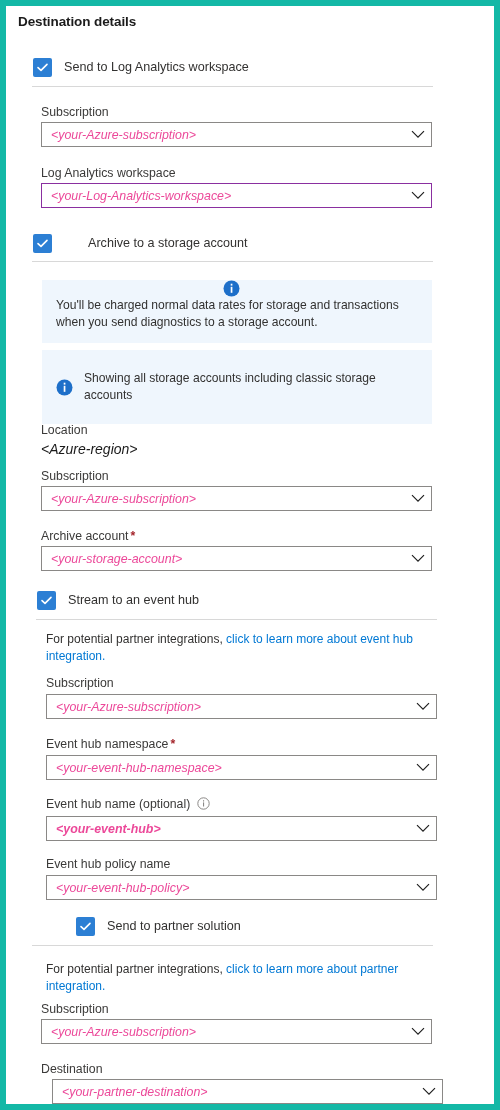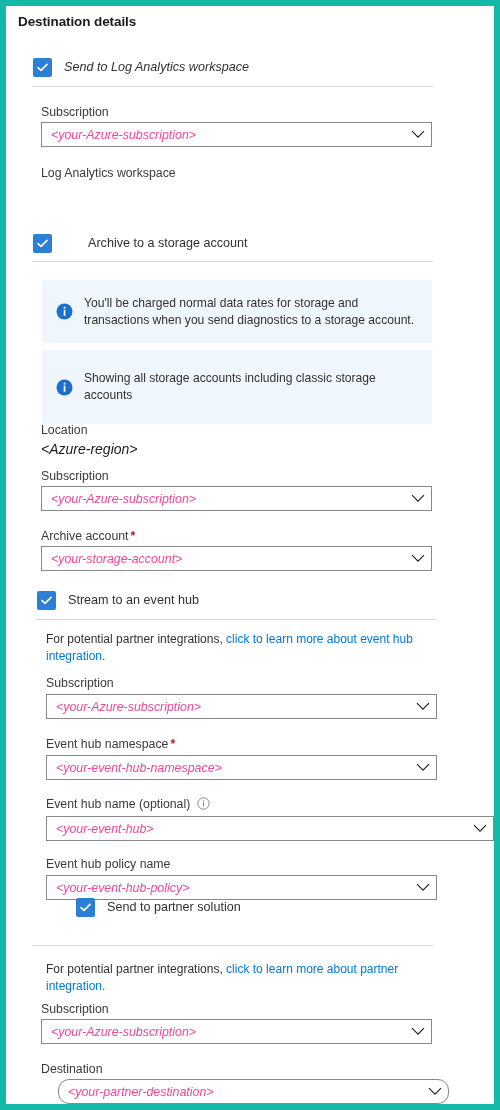--- a/index.html
+++ b/index.html
@@ -142,21 +142,21 @@
     text-decoration: none;
   }
 </style>
 </head>
 <body>
 
 <div id="page">
 
   <div class="page-title">Destination details</div>
 
-  <div class="cb-row" style="left:27px; top:50px;font-style:italic;">
+  <div class="cb-row" style="left:27px; top:50px;">
     <span class="cb-box">
       <svg width="13" height="13" viewBox="0 0 13 13">
           <path d="M2 6.6 L5 9.4 L11 3.4" fill="none" stroke="#ffffff" stroke-width="1.6" stroke-linecap="round" stroke-linejoin="round"></path>
         </svg>
     </span>
     <span class="cb-label">Send to Log Analytics workspace</span>
   </div>
   <div class="sep" style="left:26px; top:80px; width:401px;"></div>
 
   <div class="field-label" style="left:35px; top:99px;">
@@ -164,33 +164,39 @@
   </div>
   <div class="dd" style="left:35px; top:116px; width:391px;">
     <span class="dd-text">&lt;your-Azure-subscription&gt;</span>
     <svg class="dd-caret" width="14" height="9" viewBox="0 0 14 9">
         <path d="M1 1.2 L7 7.2 L13 1.2" fill="none" stroke="#1f1f1f" stroke-width="1.15"></path>
       </svg>
   </div>
 
   <div class="field-label" style="left:35px; top:160px;">
     <span>Log Analytics workspace</span>
+  </div>
+  <div class="dd focused" style="left:35px; top:177px; width:391px;">
+    <span class="dd-text">&lt;your-Log-Analytics-workspace&gt;</span>
+    <svg class="dd-caret" width="14" height="9" viewBox="0 0 14 9">
+        <path d="M1 1.2 L7 7.2 L13 1.2" fill="none" stroke="#1f1f1f" stroke-width="1.15"></path>
+      </svg>
   </div>
 
   <div class="cb-row" style="left:27px; top:226px;gap:24px;">
     <span class="cb-box">
       <svg width="13" height="13" viewBox="0 0 13 13">
           <path d="M2 6.6 L5 9.4 L11 3.4" fill="none" stroke="#ffffff" stroke-width="1.6" stroke-linecap="round" stroke-linejoin="round"></path>
         </svg>
     </span>
     <span class="cb-label">Archive to a storage account</span>
   </div>
   <div class="sep" style="left:26px; top:255px; width:401px;"></div>
 
-  <div class="callout" style="left:36px; top:274px; width:390px; height:63px;">
+  <div class="callout" style="left:36px; top:274px; width:390px; height:63px;flex-direction:column;">
     <svg class="callout-icon" width="17" height="17" viewBox="0 0 17 17">
       <circle cx="8.5" cy="8.5" r="8" fill="#1d6fc9"></circle>
       <rect x="7.7" y="6.8" width="1.7" height="6" fill="#ffffff"></rect>
       <rect x="7.7" y="3.7" width="1.7" height="1.9" fill="#ffffff"></rect>
     </svg>
     <span class="callout-text">You'll be charged normal data rates for storage and transactions when you send diagnostics to a storage account.</span>
   </div>
 
   <div class="callout" style="left:36px; top:344px; width:390px; height:74px;">
     <svg class="callout-icon" width="17" height="17" viewBox="0 0 17 17">
@@ -260,38 +266,38 @@
       </svg>
   </div>
 
   <div class="field-label" style="left:40px; top:791px;">
     <span>Event hub name (optional)</span><span class="info-circle"><svg width="13" height="13" viewBox="0 0 13 13">
           <circle cx="6.5" cy="6.5" r="5.7" fill="none" stroke="#8a8886" stroke-width="1"></circle>
           <rect x="6" y="5.4" width="1.1" height="4.1" fill="#8a8886"></rect>
           <rect x="6" y="3.2" width="1.1" height="1.3" fill="#8a8886"></rect>
         </svg></span>
   </div>
-  <div class="dd" style="left:40px; top:810px; width:448px;">
+  <div class="dd" style="left:40px; top:810px; width:391px;font-weight:bold;">
     <span class="dd-text">&lt;your-event-hub&gt;</span>
     <svg class="dd-caret" width="14" height="9" viewBox="0 0 14 9">
         <path d="M1 1.2 L7 7.2 L13 1.2" fill="none" stroke="#1f1f1f" stroke-width="1.15"></path>
       </svg>
   </div>
 
   <div class="field-label" style="left:40px; top:851px;">
     <span>Event hub policy name</span>
   </div>
   <div class="dd" style="left:40px; top:869px; width:391px;">
     <span class="dd-text">&lt;your-event-hub-policy&gt;</span>
     <svg class="dd-caret" width="14" height="9" viewBox="0 0 14 9">
         <path d="M1 1.2 L7 7.2 L13 1.2" fill="none" stroke="#1f1f1f" stroke-width="1.15"></path>
       </svg>
   </div>
 
-  <div class="cb-row" style="left:27px; top:890px;padding-left:43px;">
+  <div class="cb-row" style="left:27px; top:909px;padding-left:43px;">
     <span class="cb-box">
       <svg width="13" height="13" viewBox="0 0 13 13">
           <path d="M2 6.6 L5 9.4 L11 3.4" fill="none" stroke="#ffffff" stroke-width="1.6" stroke-linecap="round" stroke-linejoin="round"></path>
         </svg>
     </span>
     <span class="cb-label">Send to partner solution</span>
   </div>
   <div class="sep" style="left:26px; top:939px; width:401px;"></div>
 
   <div class="para" style="left:40px; top:955px; width:360px;">
@@ -304,20 +310,20 @@
   <div class="dd" style="left:35px; top:1013px; width:391px;">
     <span class="dd-text">&lt;your-Azure-subscription&gt;</span>
     <svg class="dd-caret" width="14" height="9" viewBox="0 0 14 9">
         <path d="M1 1.2 L7 7.2 L13 1.2" fill="none" stroke="#1f1f1f" stroke-width="1.15"></path>
       </svg>
   </div>
 
   <div class="field-label" style="left:35px; top:1056px;">
     <span>Destination</span>
   </div>
-  <div class="dd" style="left:52px; top:1073px; width:391px;border-radius:11px;">
+  <div class="dd" style="left:46px; top:1073px; width:391px;">
     <span class="dd-text">&lt;your-partner-destination&gt;</span>
     <svg class="dd-caret" width="14" height="9" viewBox="0 0 14 9">
         <path d="M1 1.2 L7 7.2 L13 1.2" fill="none" stroke="#1f1f1f" stroke-width="1.15"></path>
       </svg>
   </div>
 
 </div>
 
 </body></html>

